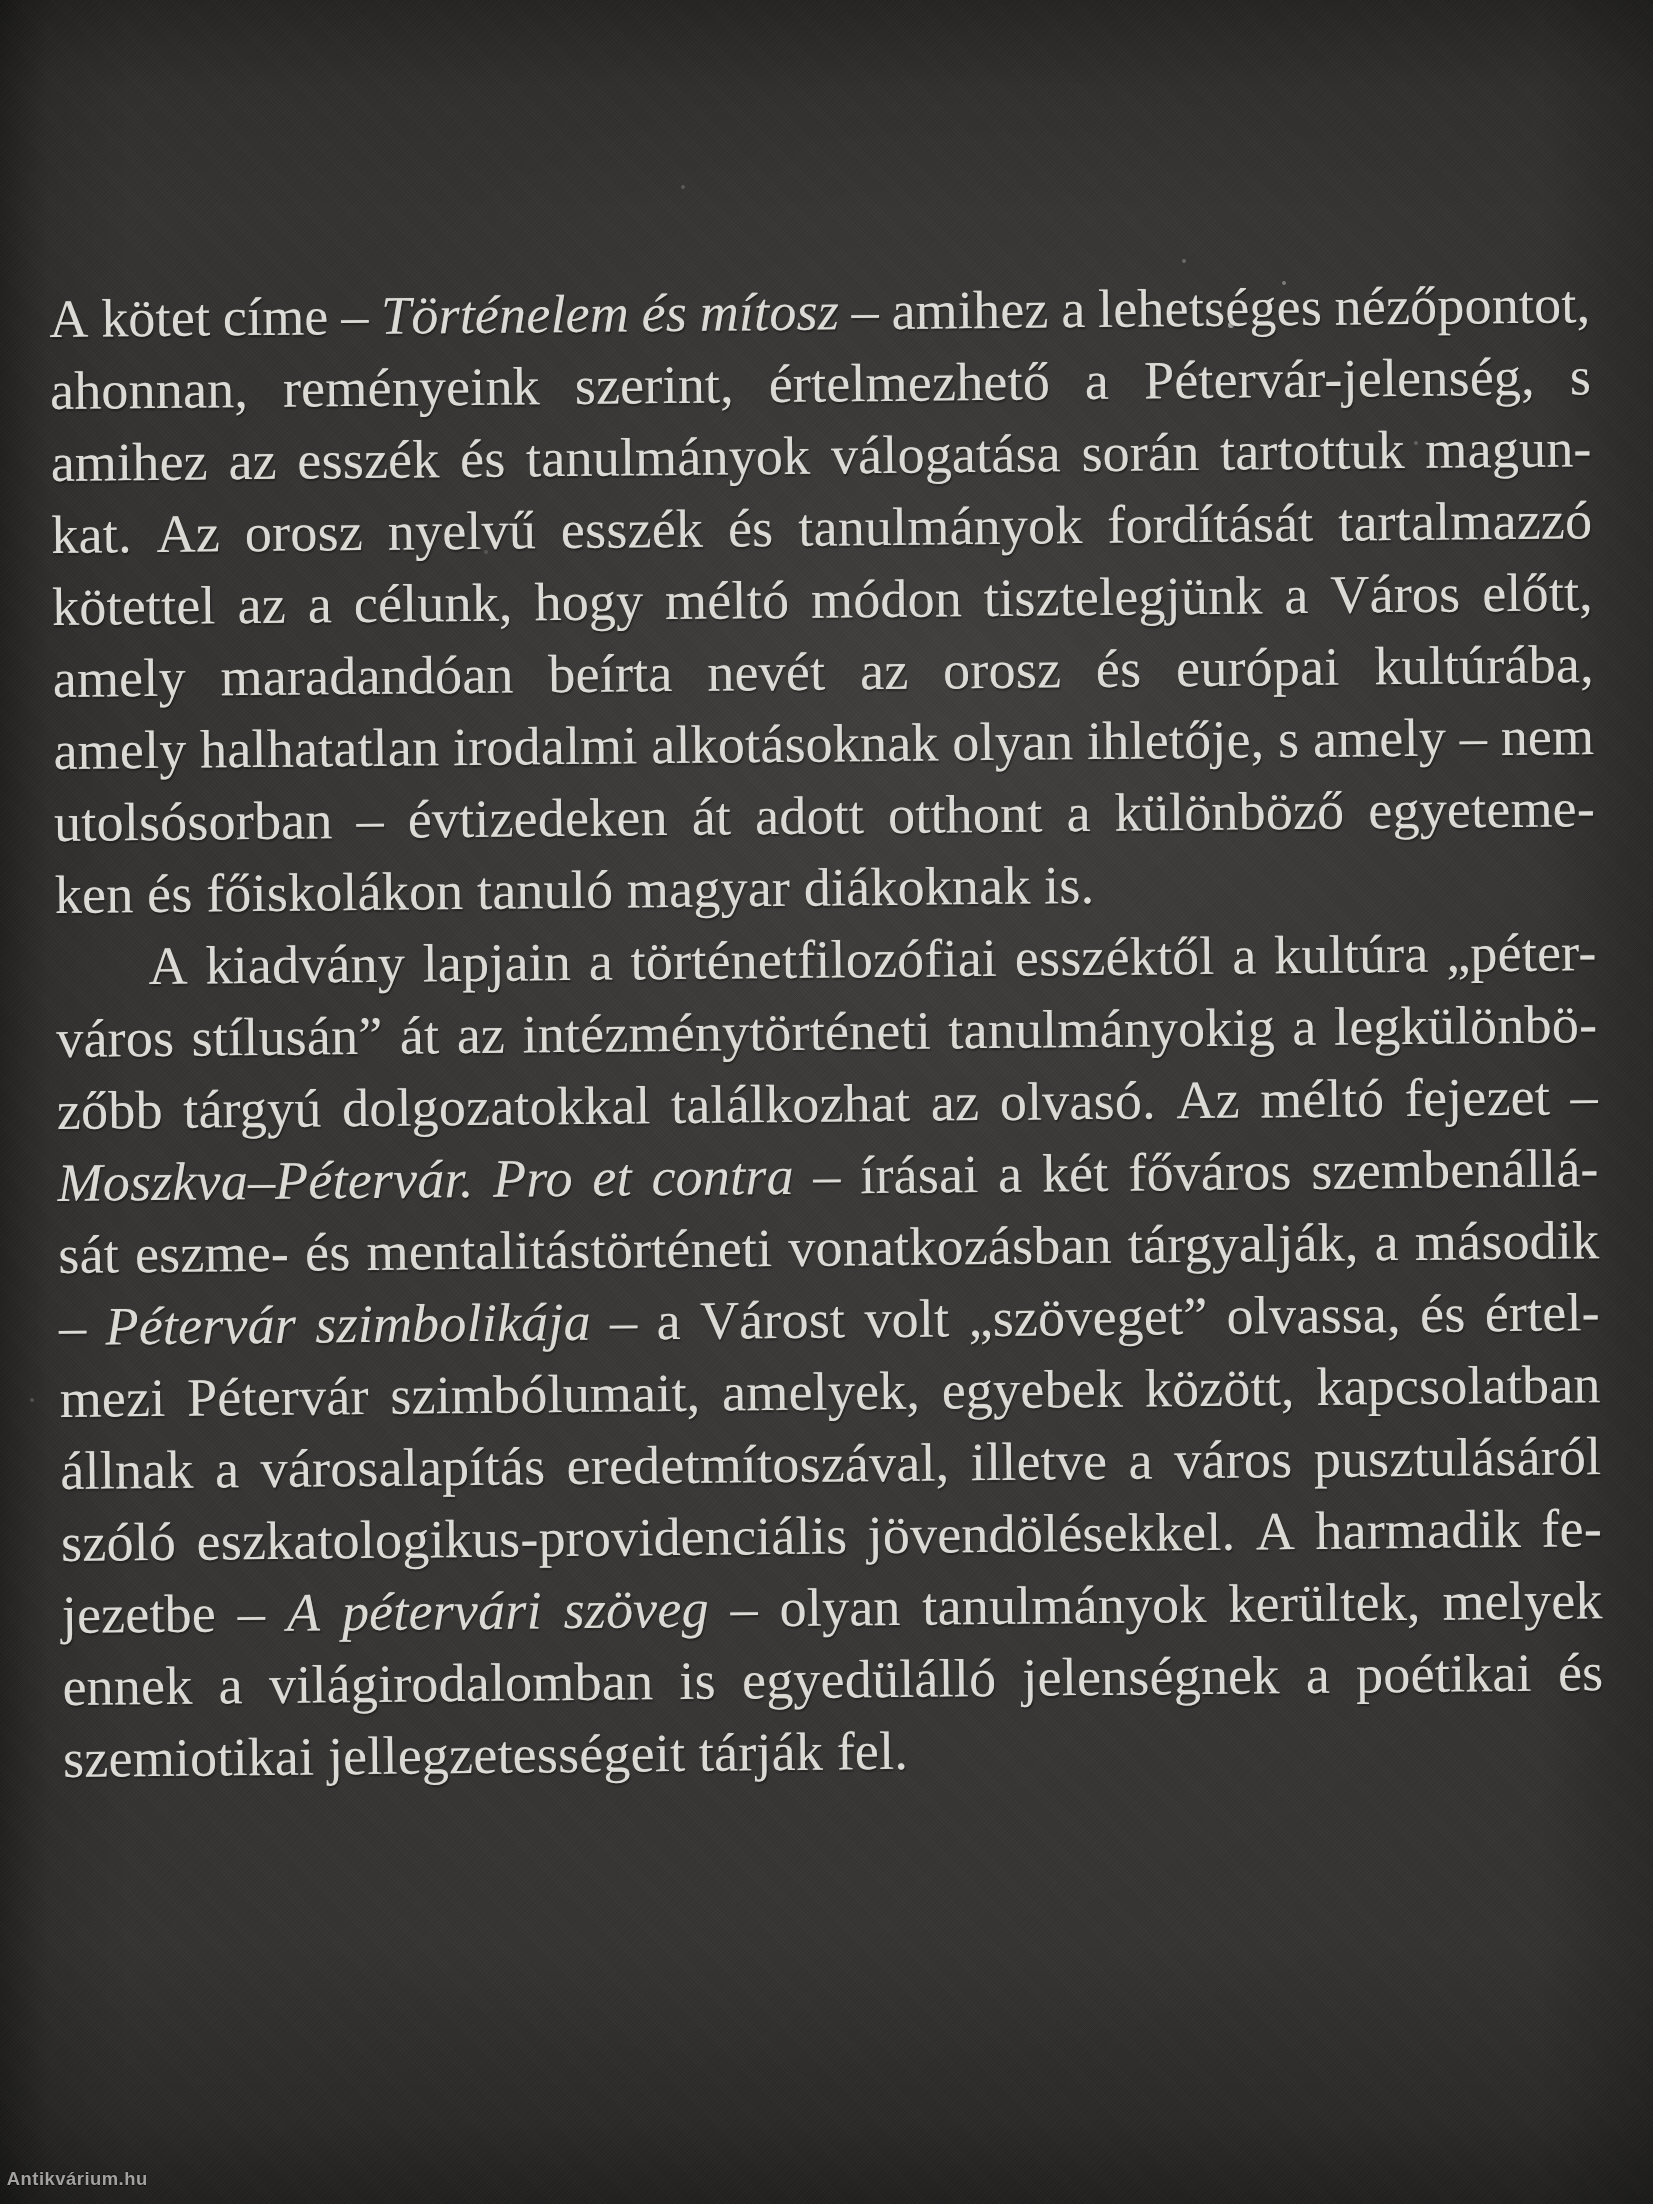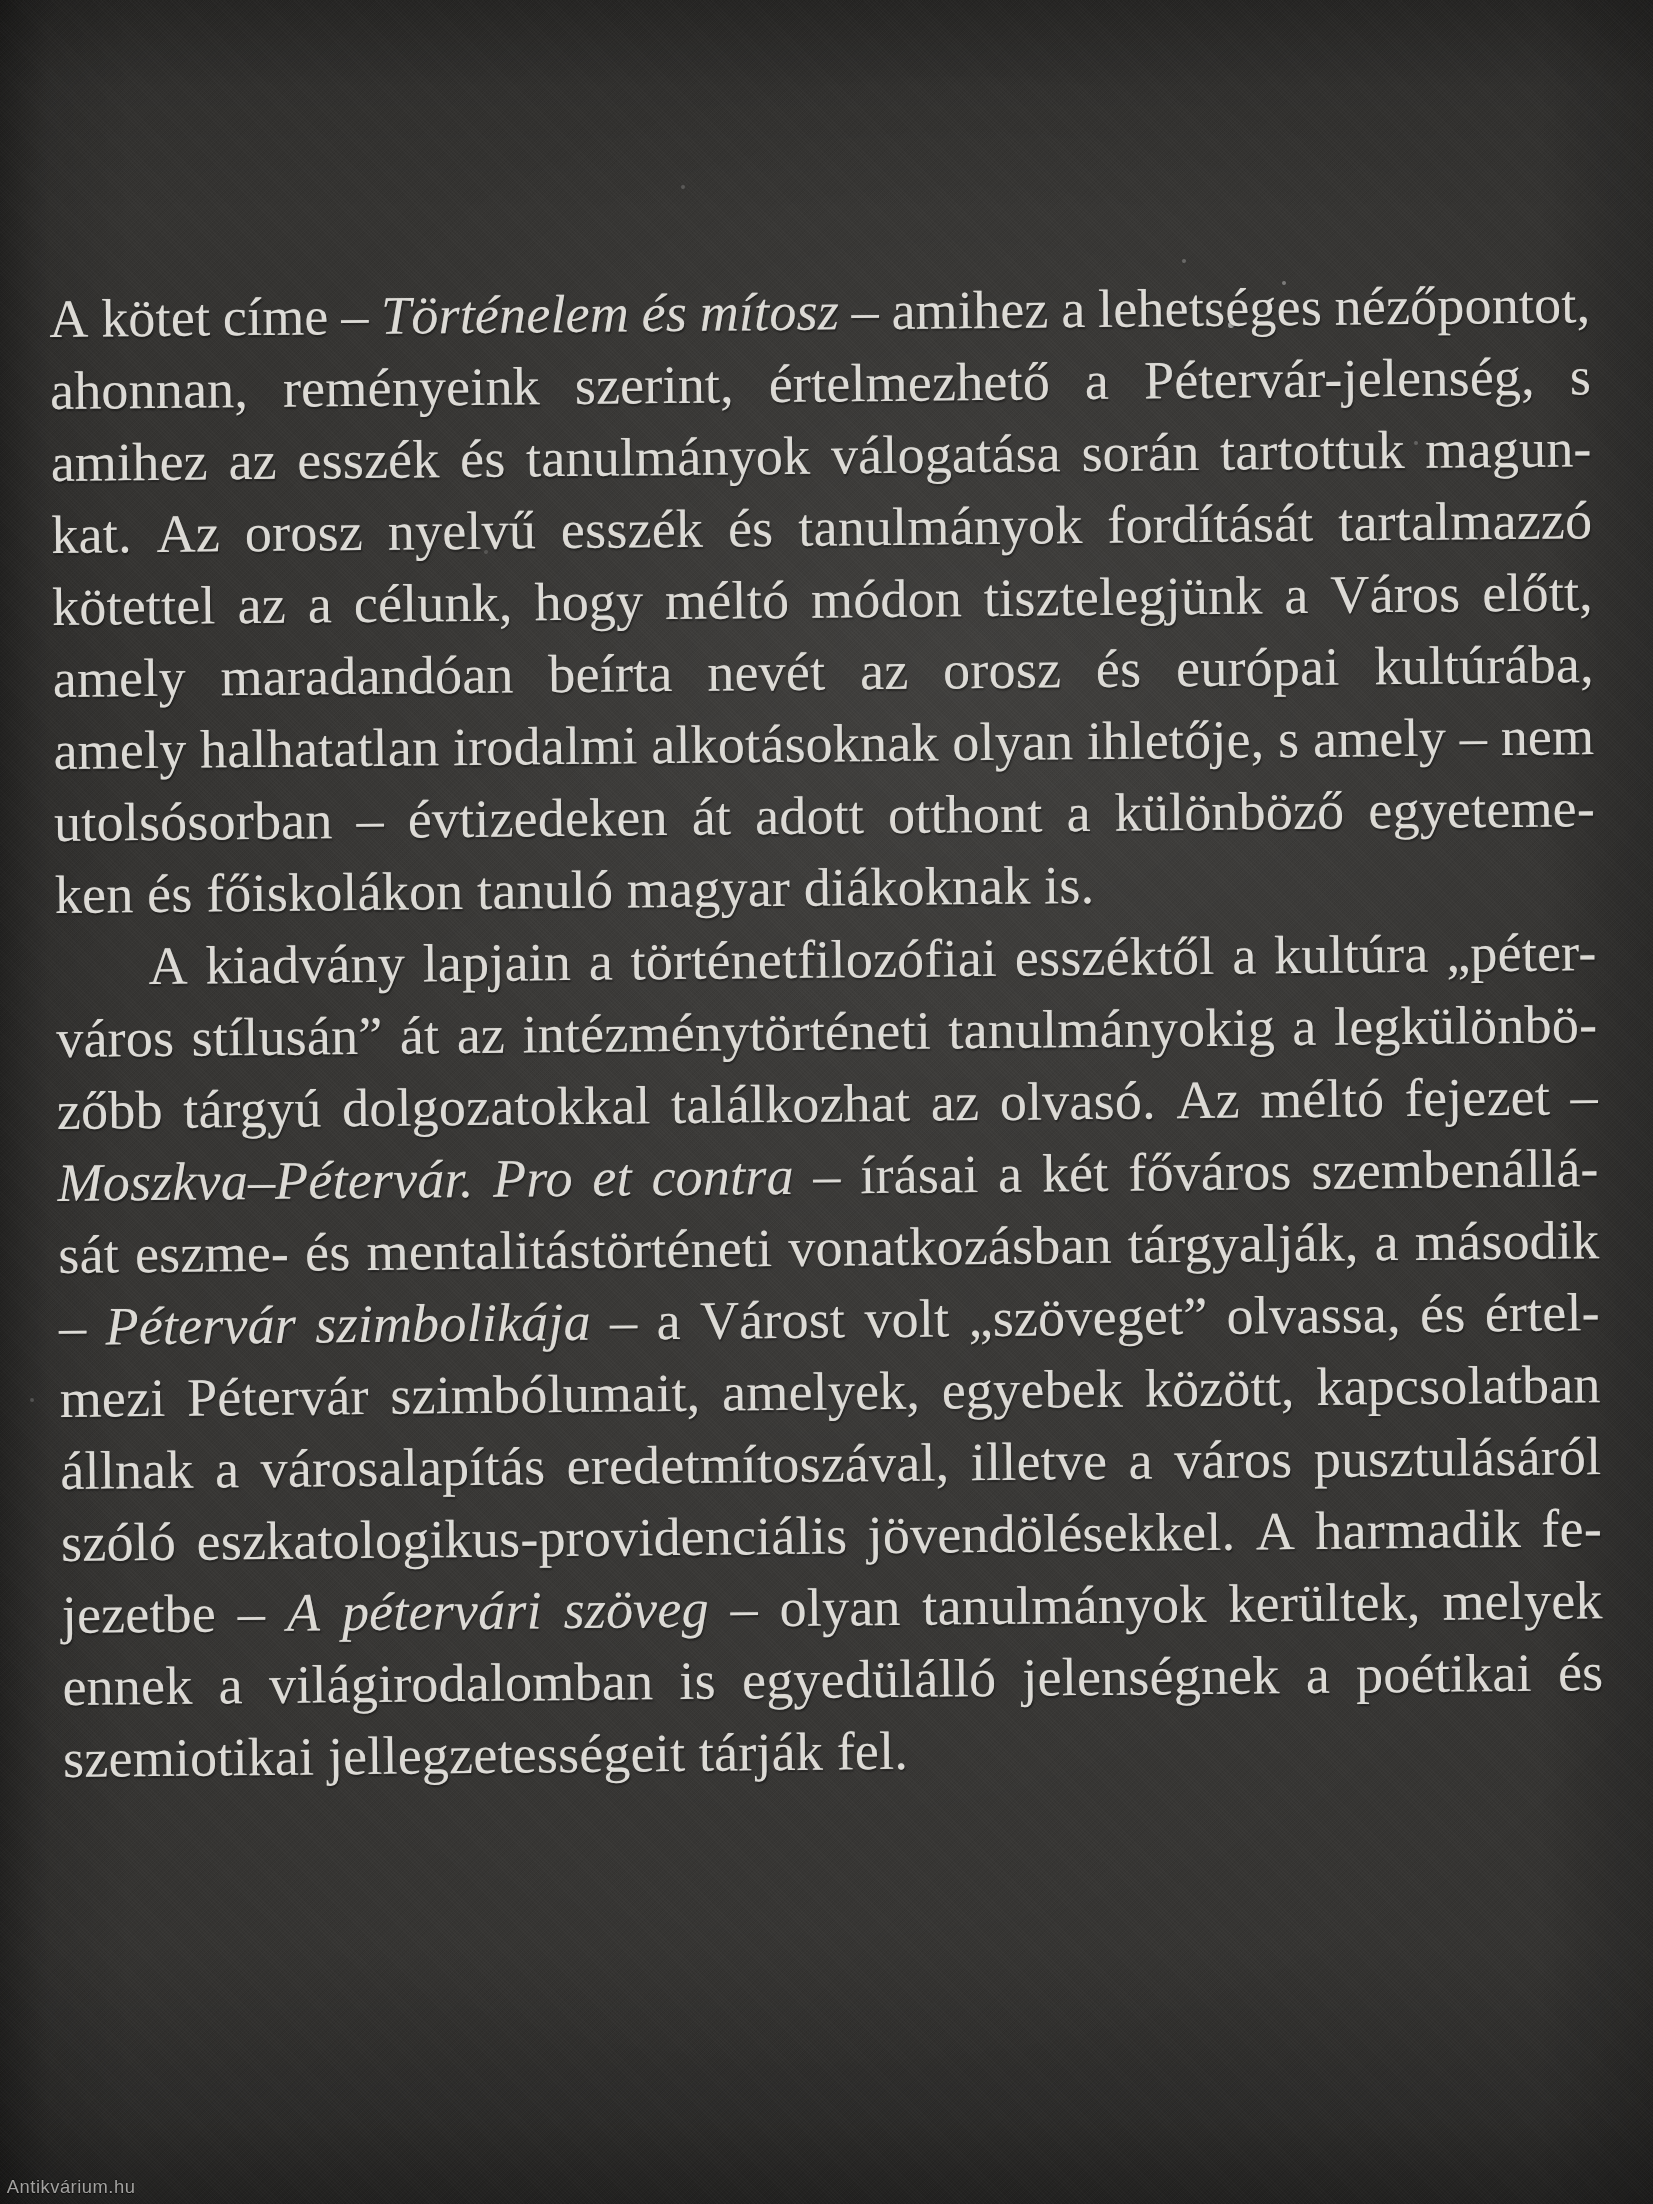--- a/index.html
+++ b/index.html
@@ -59,23 +59,23 @@
   }
   .line.just {
     display: flex;
     justify-content: space-between;
     flex-wrap: nowrap;
   }
   .line.ind { padding-left: 93px; }
   .it { font-style: italic; }
   #watermark {
     position: absolute;
-    left: 6.8px; bottom: 7px;
+    left: 6.8px; bottom: 15px;
     font-family: "Liberation Sans", sans-serif;
-    font-weight: normal;
+    font-weight: bold;
     font-size: 18.4px;
     letter-spacing: 0.5px;
     color: #a3a2a0;
     text-shadow: 0 1px 1px rgba(0,0,0,0.6), 0 -1px 1px rgba(0,0,0,0.4);
   }
 </style>
 </head>
 <body>
 
 <div id="cover">

